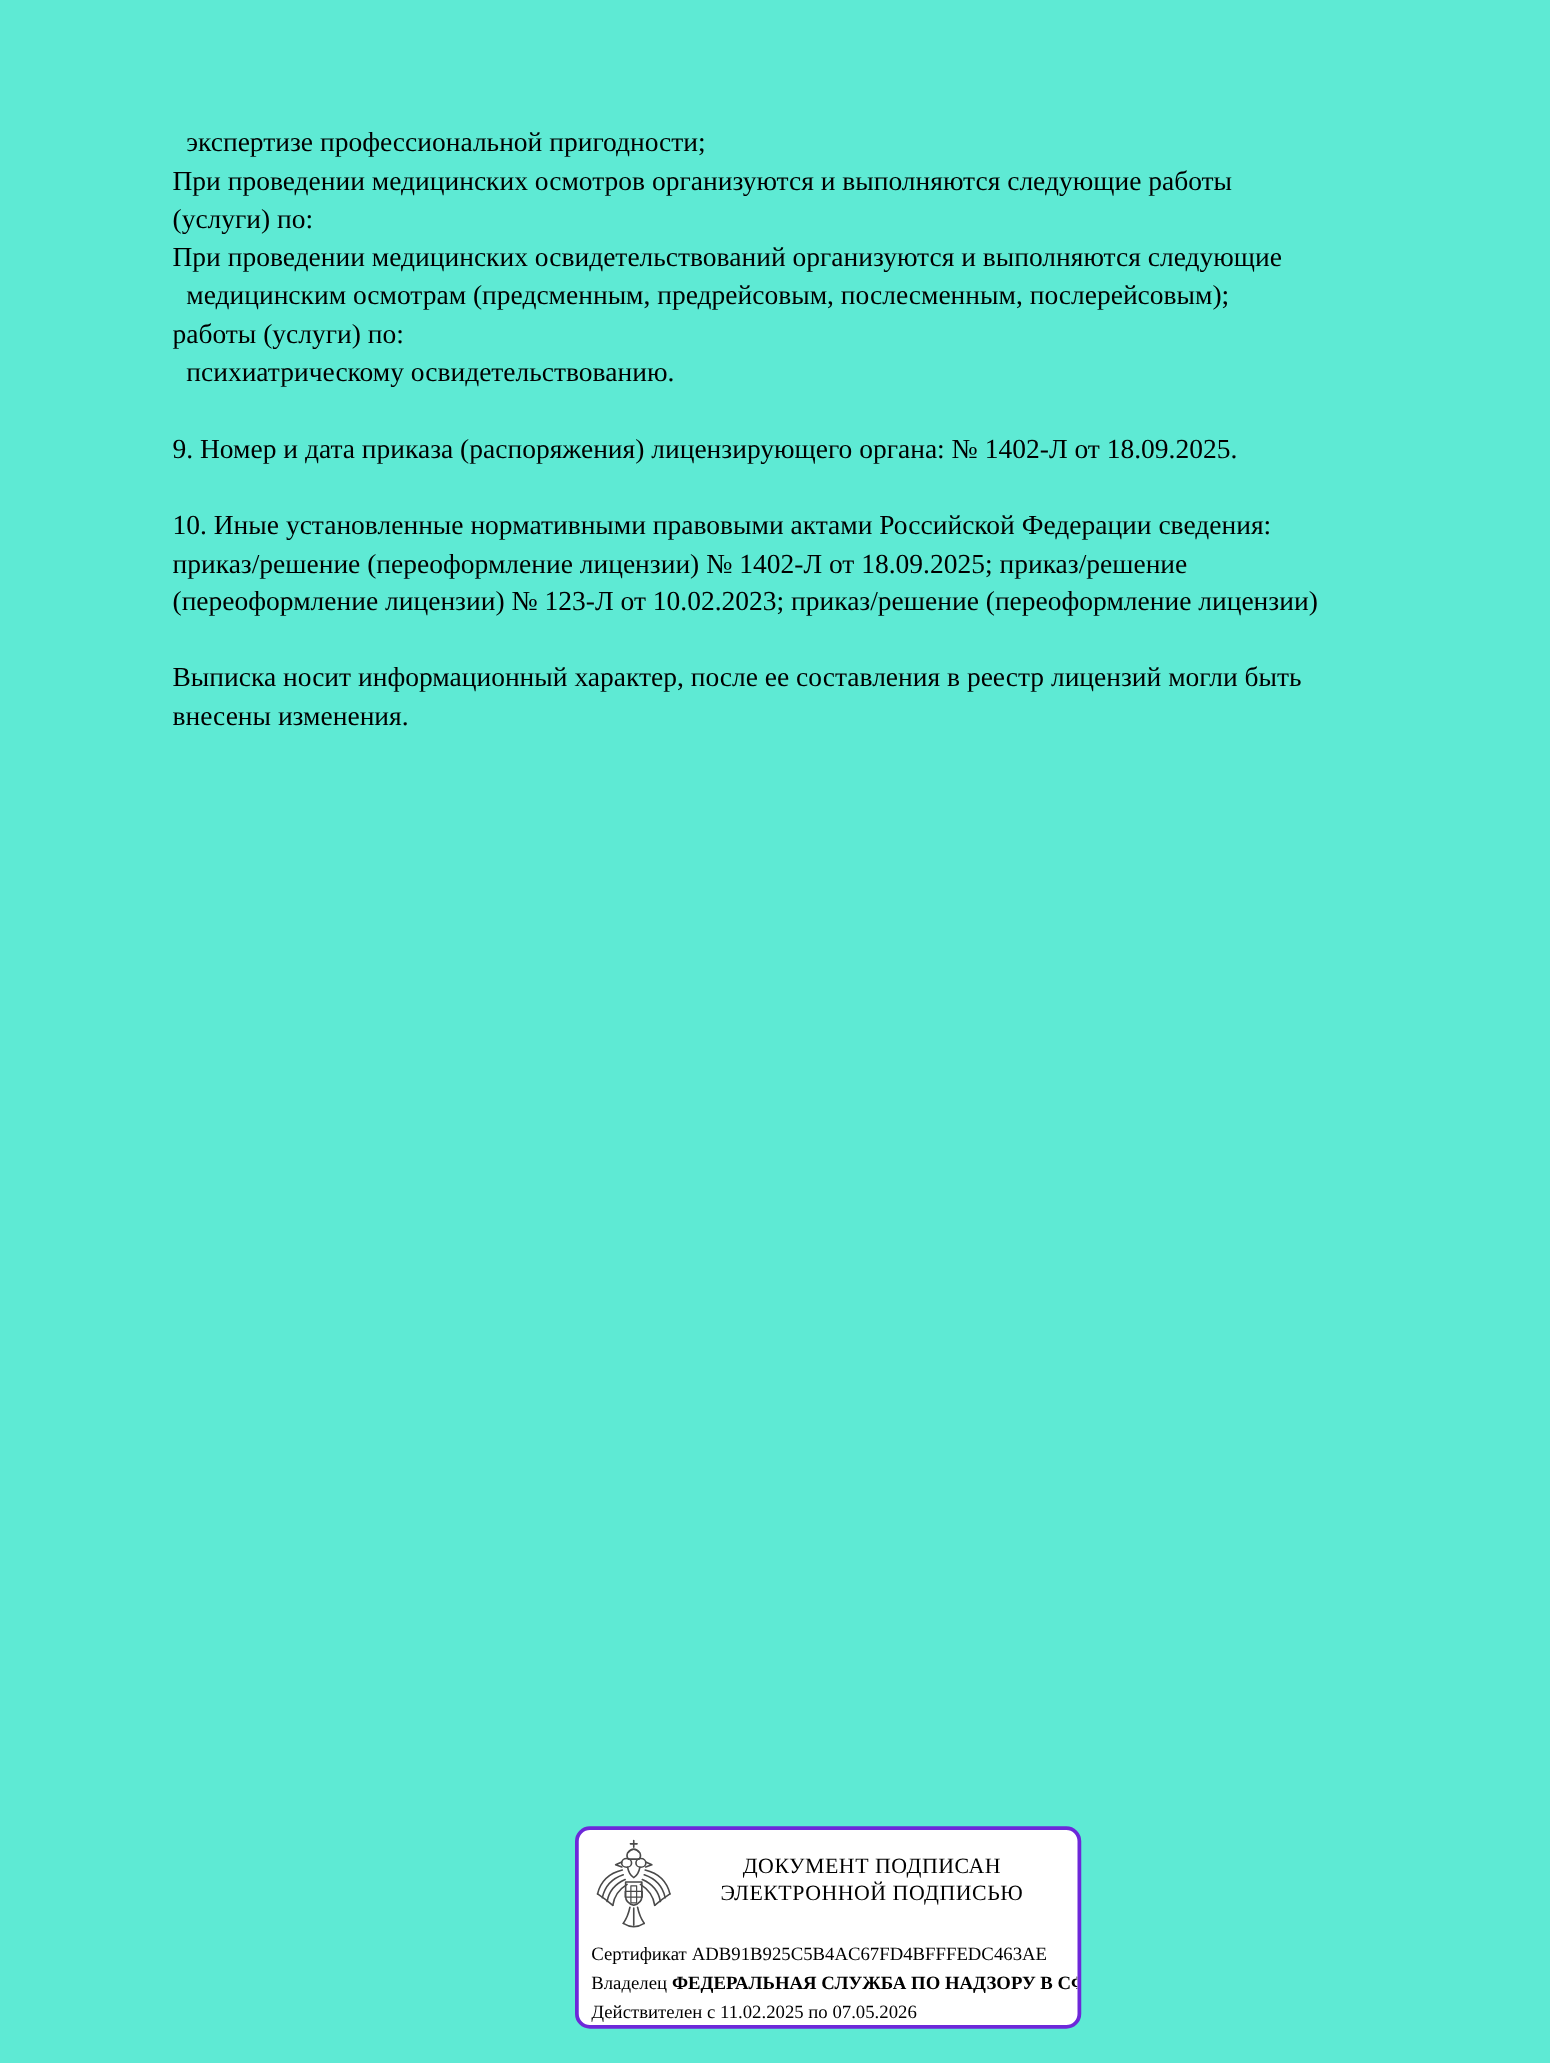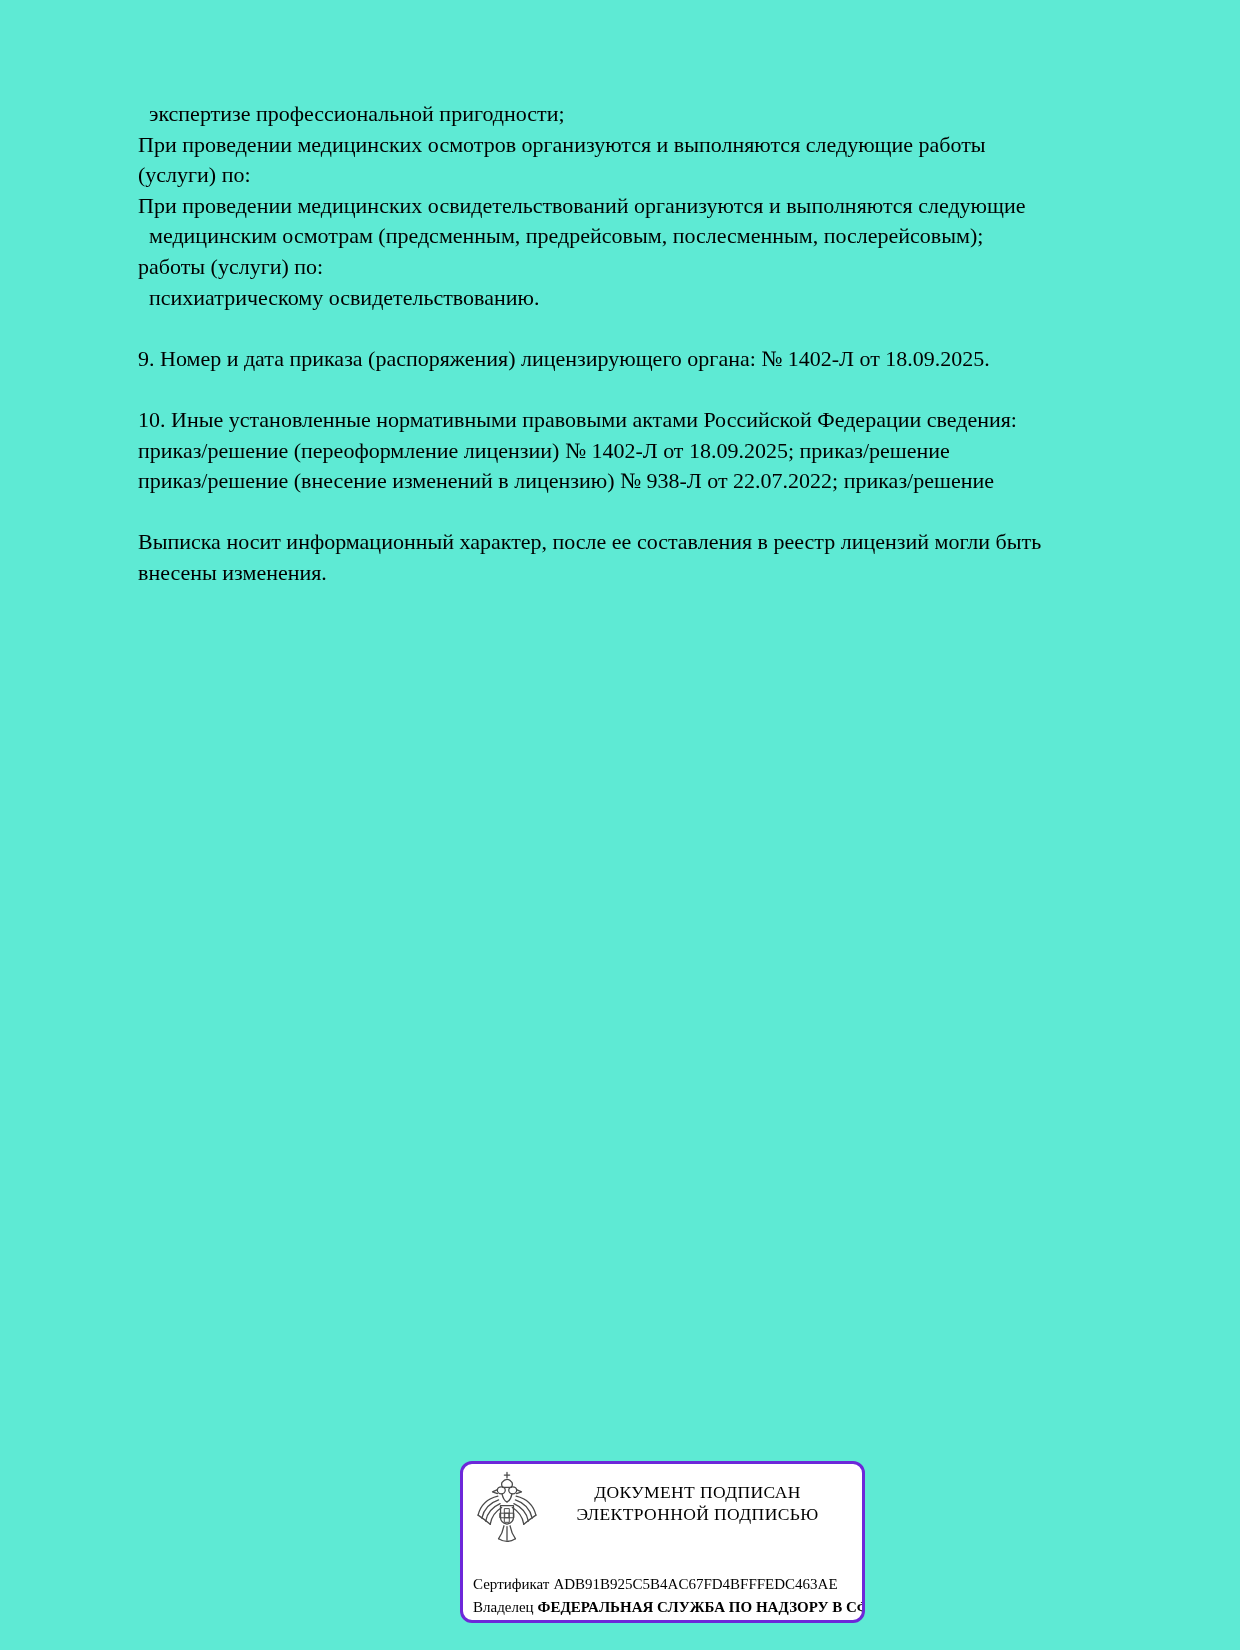--- a/index.html
+++ b/index.html
@@ -54,21 +54,20 @@
     letter-spacing: 0.4px;
   }
   .stamp-info {
     position: absolute;
     left: 10px;
     right: 0;
     top: 89px;
     font-size: 15px;
     line-height: 23px;
     white-space: nowrap;
-    margin-top: 20px;
   }
   .stamp-info .info-line { overflow: hidden; }
   .stamp-info span + span { margin-left: 4px; }
   .bold { font-weight: bold; }
 </style>
 </head>
 <body>
 
 <div class="page">
 
@@ -78,21 +77,21 @@
     <div class="doc-line">(услуги) по:</div>
     <div class="doc-line">При проведении медицинских освидетельствований организуются и выполняются следующие</div>
     <div class="doc-line">  медицинским осмотрам (предсменным, предрейсовым, послесменным, послерейсовым);</div>
     <div class="doc-line">работы (услуги) по:</div>
     <div class="doc-line">  психиатрическому освидетельствованию.</div>
     <div class="doc-line"></div>
     <div class="doc-line">9. Номер и дата приказа (распоряжения) лицензирующего органа: № 1402-Л от 18.09.2025.</div>
     <div class="doc-line"></div>
     <div class="doc-line">10. Иные установленные нормативными правовыми актами Российской Федерации сведения:</div>
     <div class="doc-line">приказ/решение (переоформление лицензии) № 1402-Л от 18.09.2025; приказ/решение</div>
-    <div class="doc-line">приказ/решение (внесение изменений в лицензию) № 938-Л от 22.07.2022; приказ/решение</div>
+    <div class="doc-line">(переоформление лицензии) № 123-Л от 10.02.2023; приказ/решение (переоформление лицензии)</div>
     <div class="doc-line"></div>
     <div class="doc-line">Выписка носит информационный характер, после ее составления в реестр лицензий могли быть</div>
     <div class="doc-line">внесены изменения.</div>
   </div>
 
   <div class="stamp">
     <div class="stamp-top">
       <svg class="emblem" viewBox="0 0 84 100" xmlns="http://www.w3.org/2000/svg">
         <g fill="none" stroke="#4a4a4a" stroke-width="1.7" stroke-linecap="round" stroke-linejoin="round">
 

